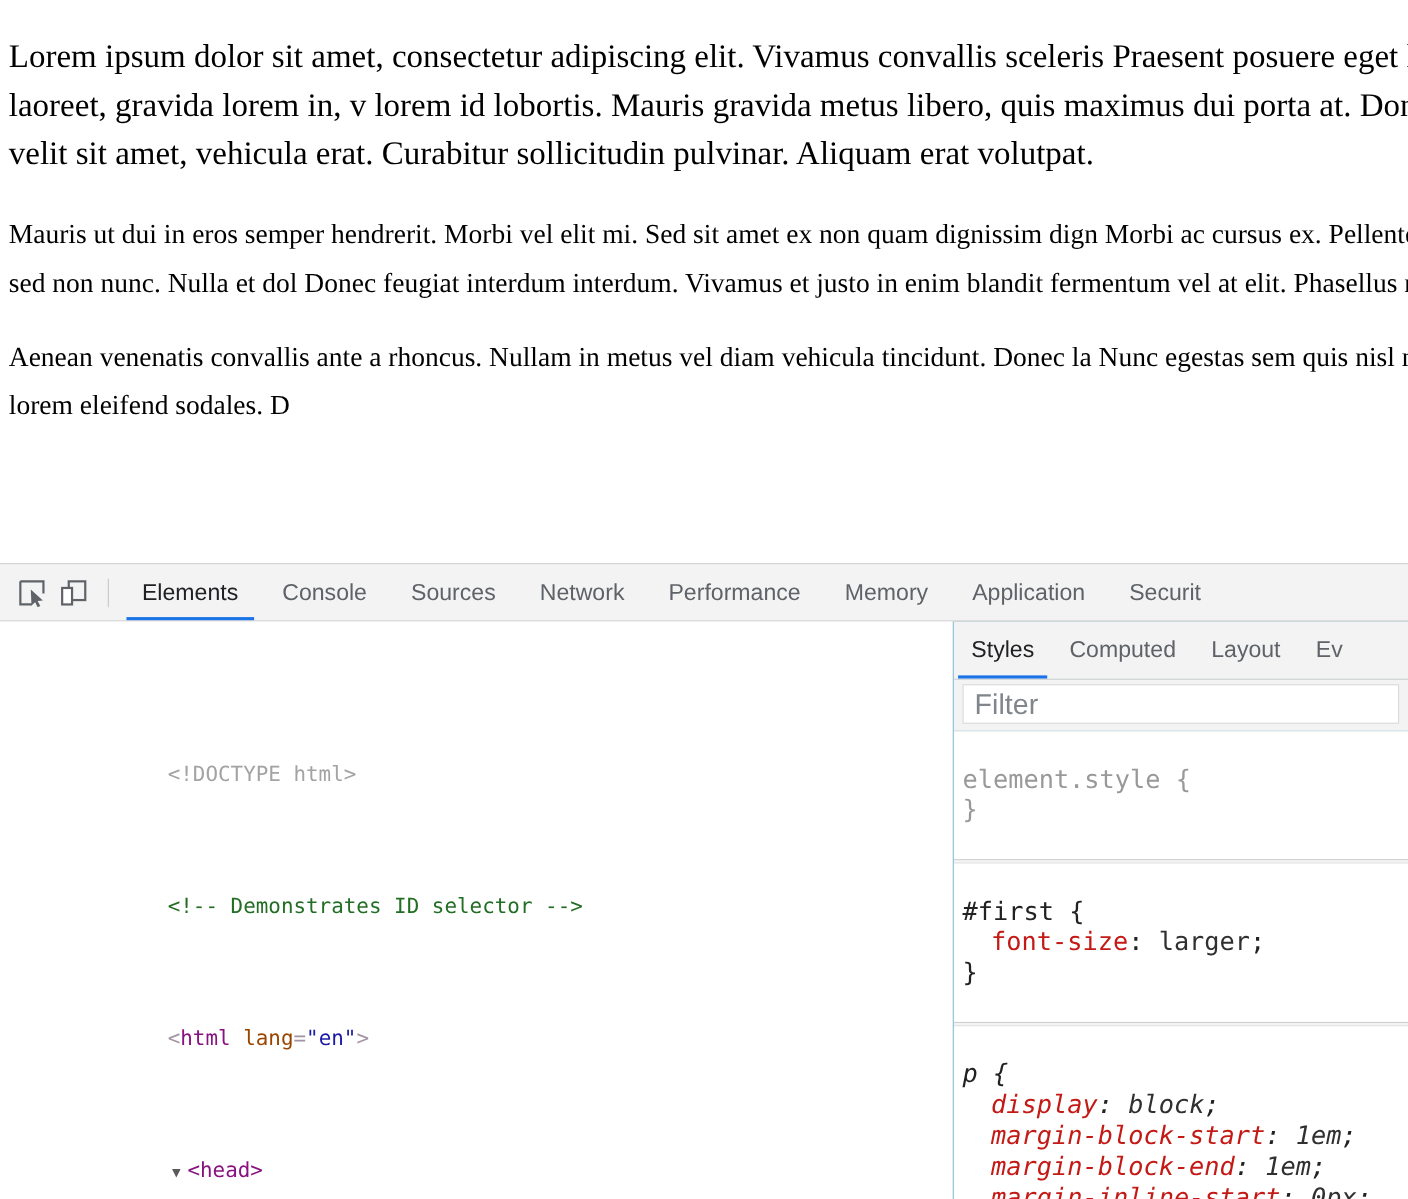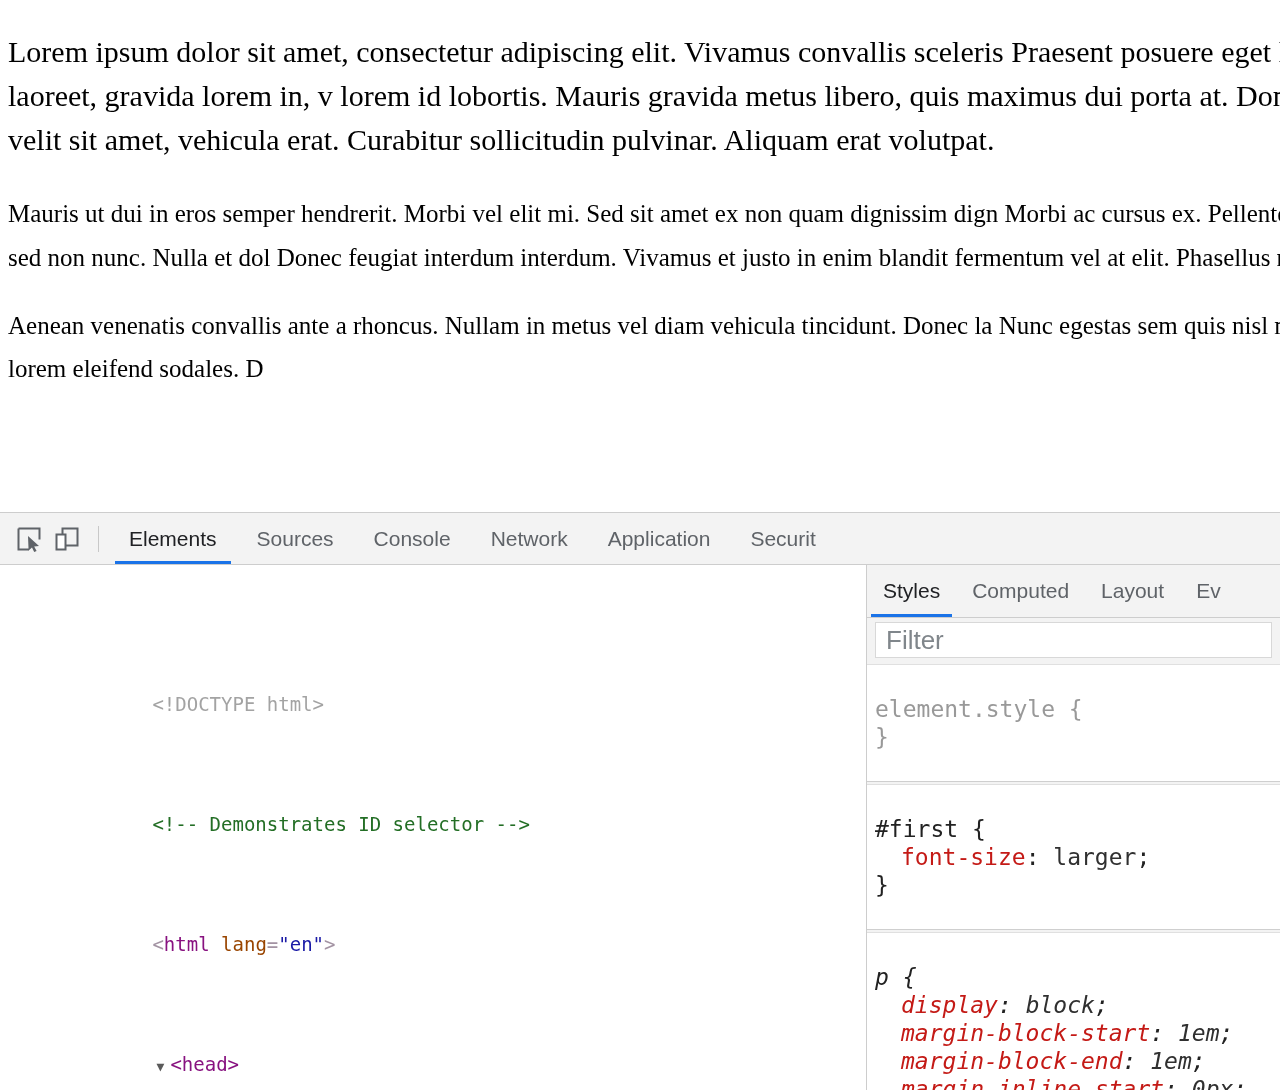--- a/index.html
+++ b/index.html
@@ -263,23 +263,25 @@
     </div>
     <div class="tb-icon">
       <svg width="26" height="26" viewBox="0 0 26 26">
         <rect x="8.5" y="2.5" width="15" height="17" fill="none" stroke="#5f6368" stroke-width="2"></rect>
         <rect x="2.5" y="8.5" width="9" height="15" fill="#ffffff" stroke="#5f6368" stroke-width="2"></rect>
       </svg>
     </div>
     <div class="tb-sep"></div>
     <div id="dt-tabs">
       <div class="dt-tab active">Elements</div>
+      <div class="dt-tab">Console</div>
       <div class="dt-tab">Sources</div>
-      <div class="dt-tab">Console</div>
       <div class="dt-tab">Network</div>
+      <div class="dt-tab">Performance</div>
+      <div class="dt-tab">Memory</div>
       <div class="dt-tab">Application</div>
       <div class="dt-tab">Securit</div>
     </div>
   </div>
 
   <div id="dt-body">
 
     <div id="dom-pane">
       <div id="dom-tree">
 

